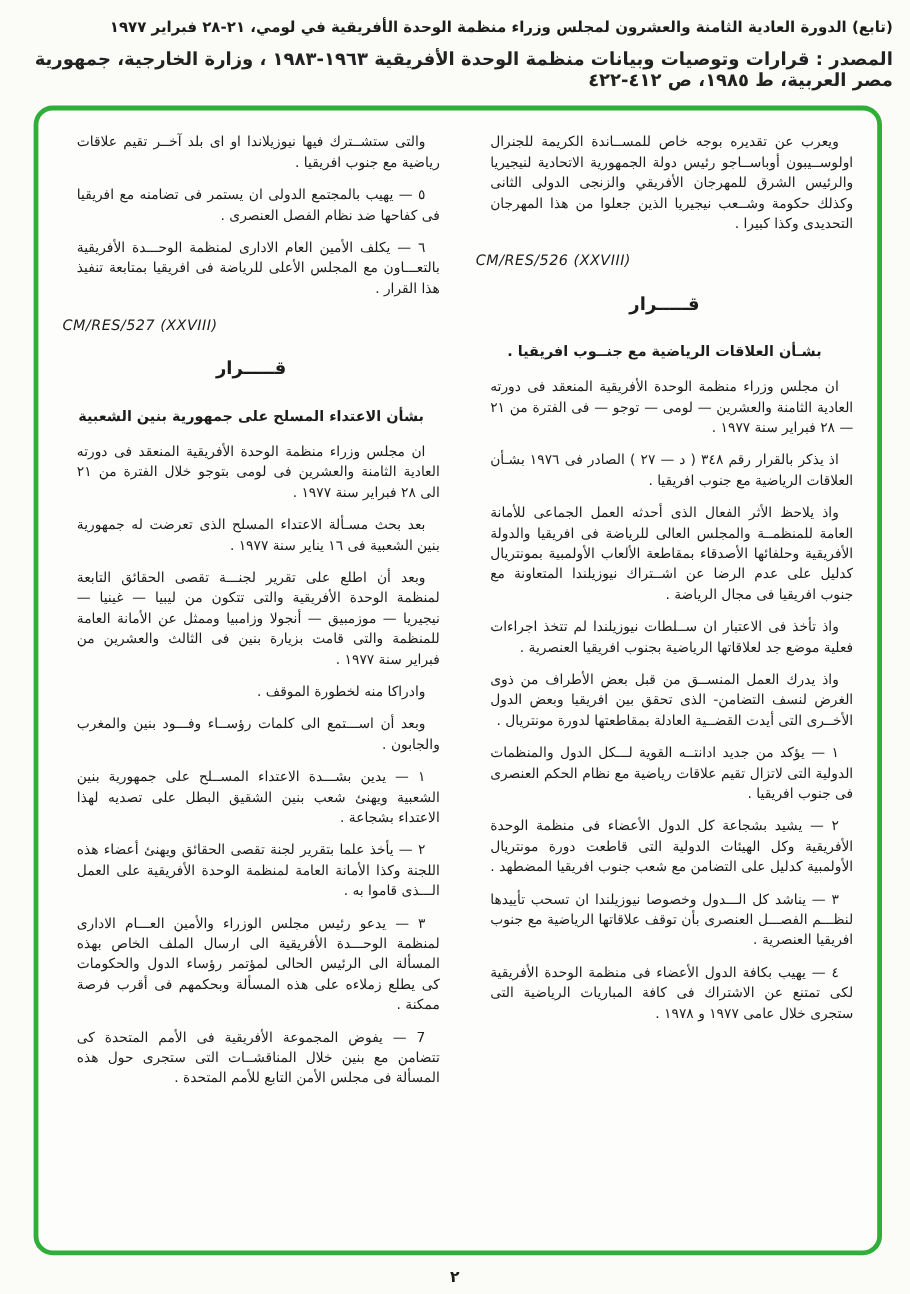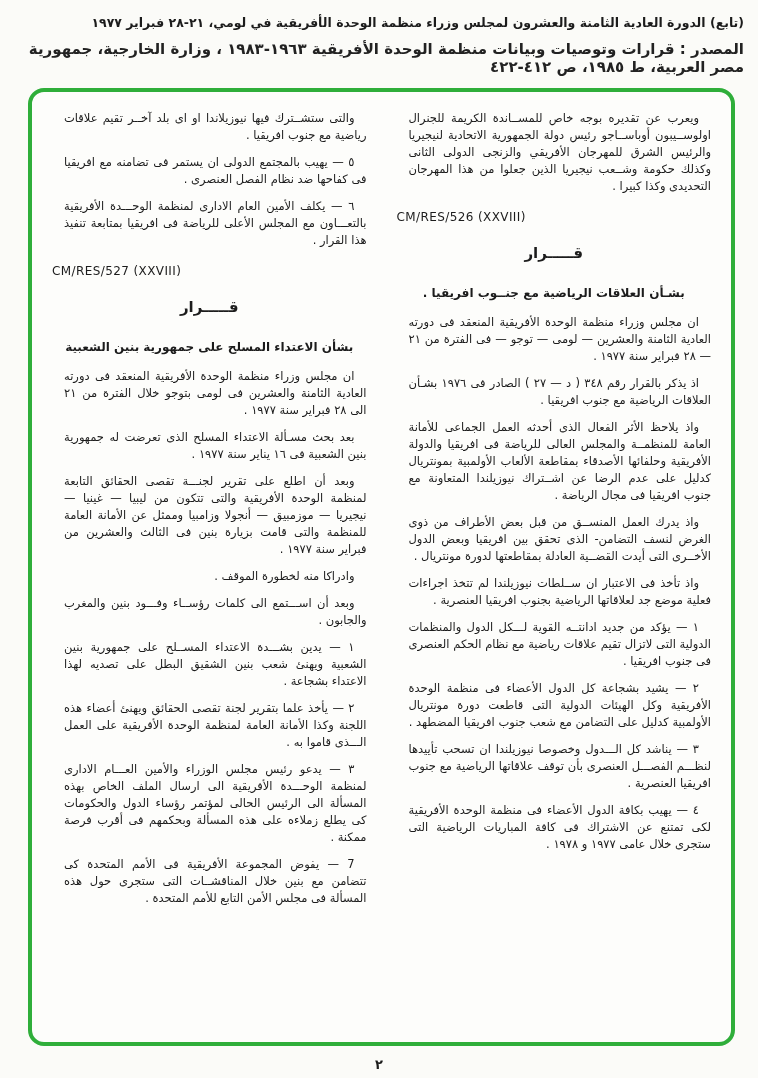--- a/index.html
+++ b/index.html
@@ -61,20 +61,21 @@
     text-indent: 12px;
     margin-left: 12px;
   }
   .res-ref {
     direction: ltr;
     text-align: left;
     font-size: 12px;
     letter-spacing: 0.4px;
     margin: 14px 0 12px 0;
     font-family: "DejaVu Sans", sans-serif;
+    font-style: italic;
   }
   .res-title {
     text-align: center;
     font-size: 15px;
     font-weight: bold;
     margin-bottom: 6px;
     letter-spacing: 1px;
     margin-top: 19px;
   }
   .res-subtitle {
@@ -107,22 +108,22 @@
   <div class="columns">
 
     <section class="col">
       <p class="para">ويعرب عن تقديره بوجه خاص للمســاندة الكريمة للجنرال اولوســيبون أوباســاجو رئيس دولة الجمهورية الاتحادية لنيجيريا والرئيس الشرق للمهرجان الأفريقي والزنجى الدولى الثانى وكذلك حكومة وشــعب نيجيريا الذين جعلوا من هذا المهرجان التحديدى وكذا كبيرا .</p>
       <div class="res-ref">CM/RES/526 (XXVIII)</div>
       <h2 class="res-title">قـــــرار</h2>
       <h3 class="res-subtitle">بشـأن العلاقات الرياضية مع جنــوب افريقيا .</h3>
       <p class="para">ان مجلس وزراء منظمة الوحدة الأفريقية المنعقد فى دورته العادية الثامنة والعشرين — لومى — توجو — فى الفترة من ٢١ — ٢٨ فبراير سنة ١٩٧٧ .</p>
       <p class="para">اذ يذكر بالقرار رقم ٣٤٨ ( د — ٢٧ ) الصادر فى ١٩٧٦ بشـأن العلاقات الرياضية مع جنوب افريقيا .</p>
       <p class="para">واذ يلاحظ الأثر الفعال الذى أحدثه العمل الجماعى للأمانة العامة للمنظمــة والمجلس العالى للرياضة فى افريقيا والدولة الأفريقية وحلفائها الأصدقاء بمقاطعة الألعاب الأولمبية بمونتريال كدليل على عدم الرضا عن اشــتراك نيوزيلندا المتعاونة مع جنوب افريقيا فى مجال الرياضة .</p>
+      <p class="para">واذ تأخذ فى الاعتبار ان ســلطات نيوزيلندا لم تتخذ اجراءات فعلية موضع جد لعلاقاتها الرياضية بجنوب افريقيا العنصرية .</p>
       <p class="para">واذ يدرك العمل المنســق من قبل بعض الأطراف من ذوى الغرض لنسف التضامن- الذى تحقق بين افريقيا وبعض الدول الأخــرى التى أيدت القضــية العادلة بمقاطعتها لدورة مونتريال .</p>
-      <p class="para">واذ تأخذ فى الاعتبار ان ســلطات نيوزيلندا لم تتخذ اجراءات فعلية موضع جد لعلاقاتها الرياضية بجنوب افريقيا العنصرية .</p>
       <p class="para">١ — يؤكد من جديد ادانتــه القوية لـــكل الدول والمنظمات الدولية التى لاتزال تقيم علاقات رياضية مع نظام الحكم العنصرى فى جنوب افريقيا .</p>
       <p class="para">٢ — يشيد بشجاعة كل الدول الأعضاء فى منظمة الوحدة الأفريقية وكل الهيئات الدولية التى قاطعت دورة مونتريال الأولمبية كدليل على التضامن مع شعب جنوب افريقيا المضطهد .</p>
       <p class="para">٣ — يناشد كل الـــدول وخصوصا نيوزيلندا ان تسحب تأييدها لنظـــم الفصـــل العنصرى بأن توقف علاقاتها الرياضية مع جنوب افريقيا العنصرية .</p>
       <p class="para">٤ — يهيب بكافة الدول الأعضاء فى منظمة الوحدة الأفريقية لكى تمتنع عن الاشتراك فى كافة المباريات الرياضية التى ستجرى خلال عامى ١٩٧٧ و ١٩٧٨ .</p>
     </section>
 
     <section class="col">
       <p class="para">والتى ستشــترك فيها نيوزيلاندا او اى بلد آخــر تقيم علاقات رياضية مع جنوب افريقيا .</p>
       <p class="para">٥ — يهيب بالمجتمع الدولى ان يستمر فى تضامنه مع افريقيا فى كفاحها ضد نظام الفصل العنصرى .</p>
       <p class="para">٦ — يكلف الأمين العام الادارى لمنظمة الوحـــدة الأفريقية بالتعـــاون مع المجلس الأعلى للرياضة فى افريقيا بمتابعة تنفيذ هذا القرار .</p>

